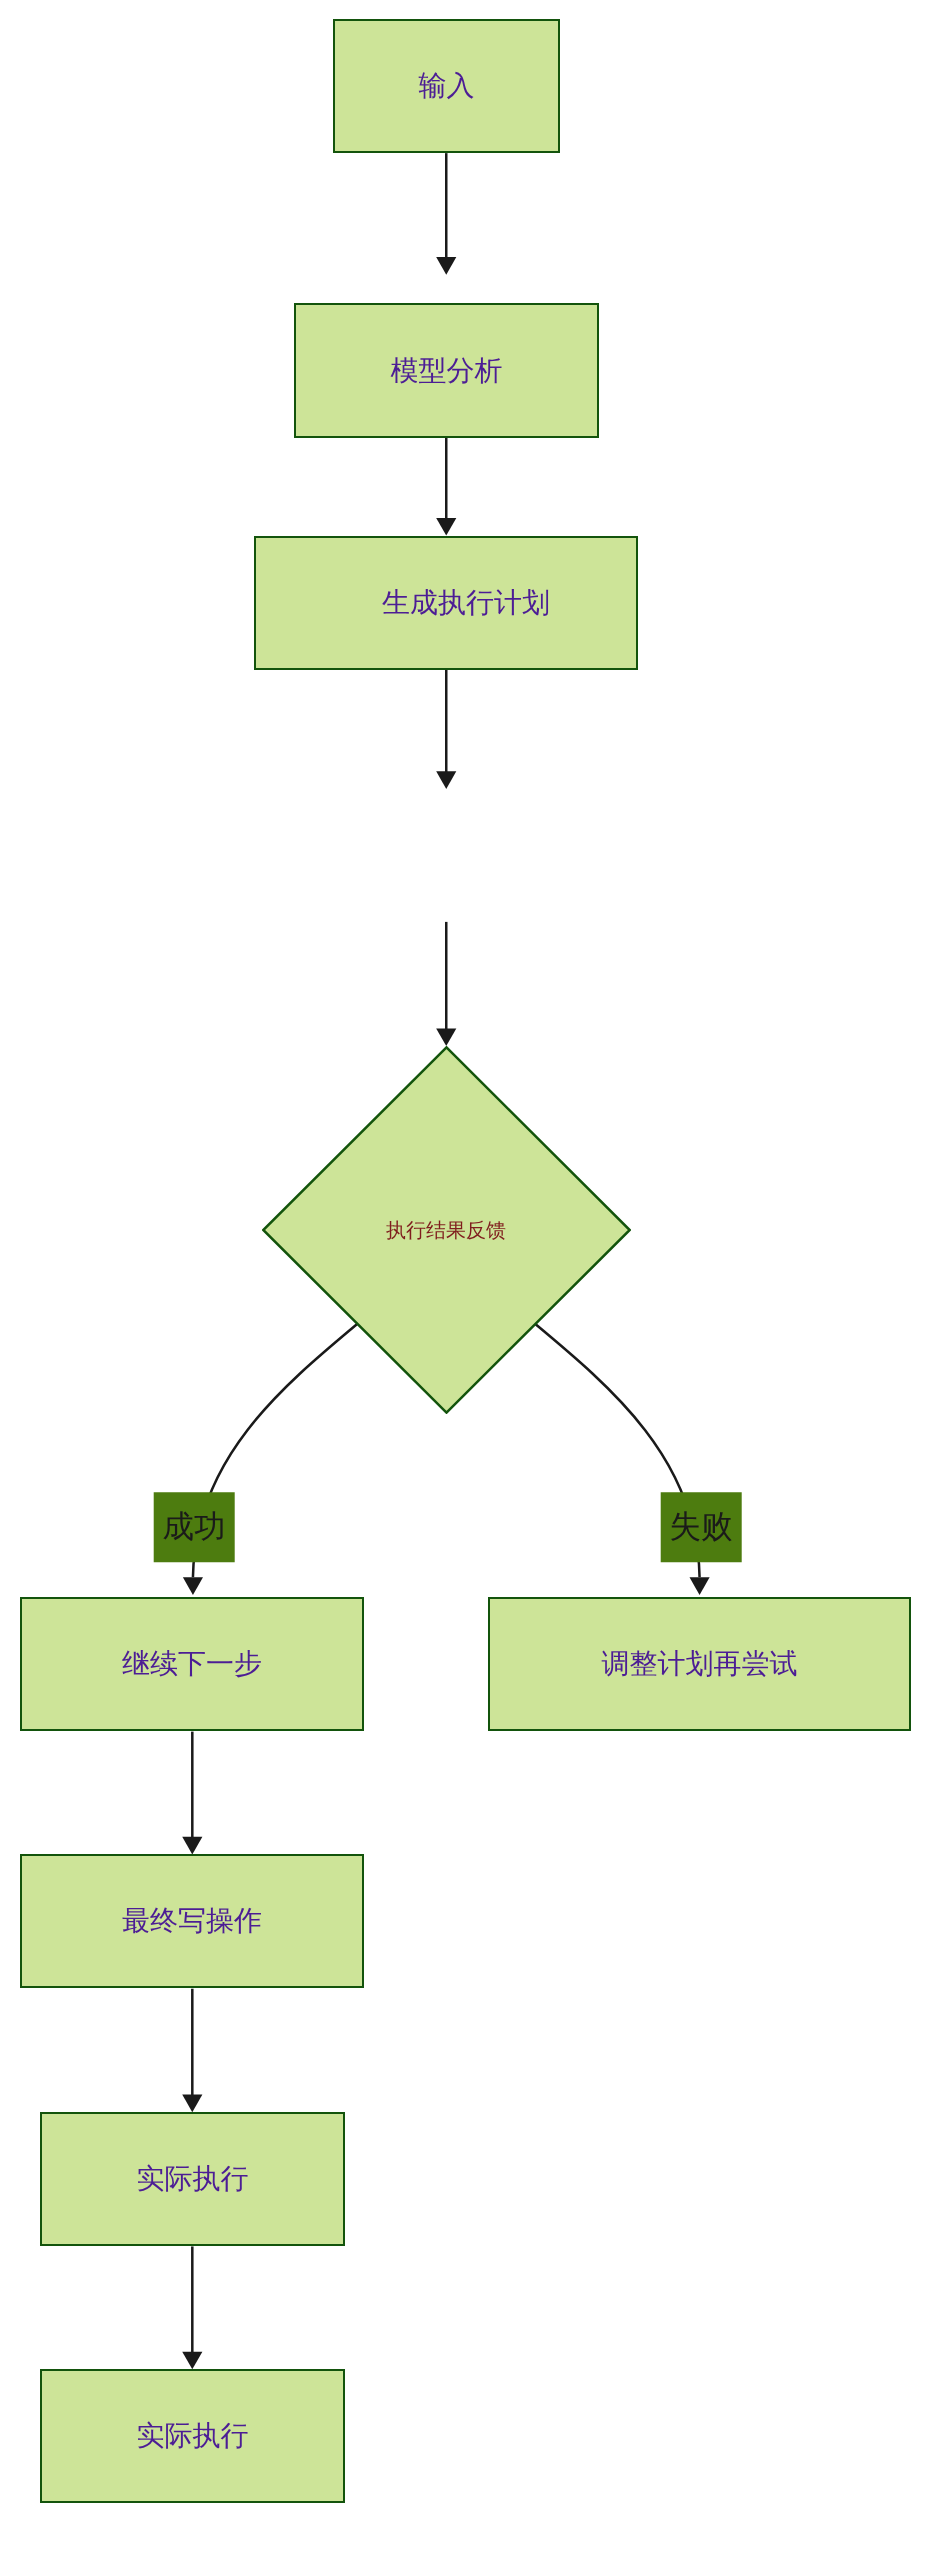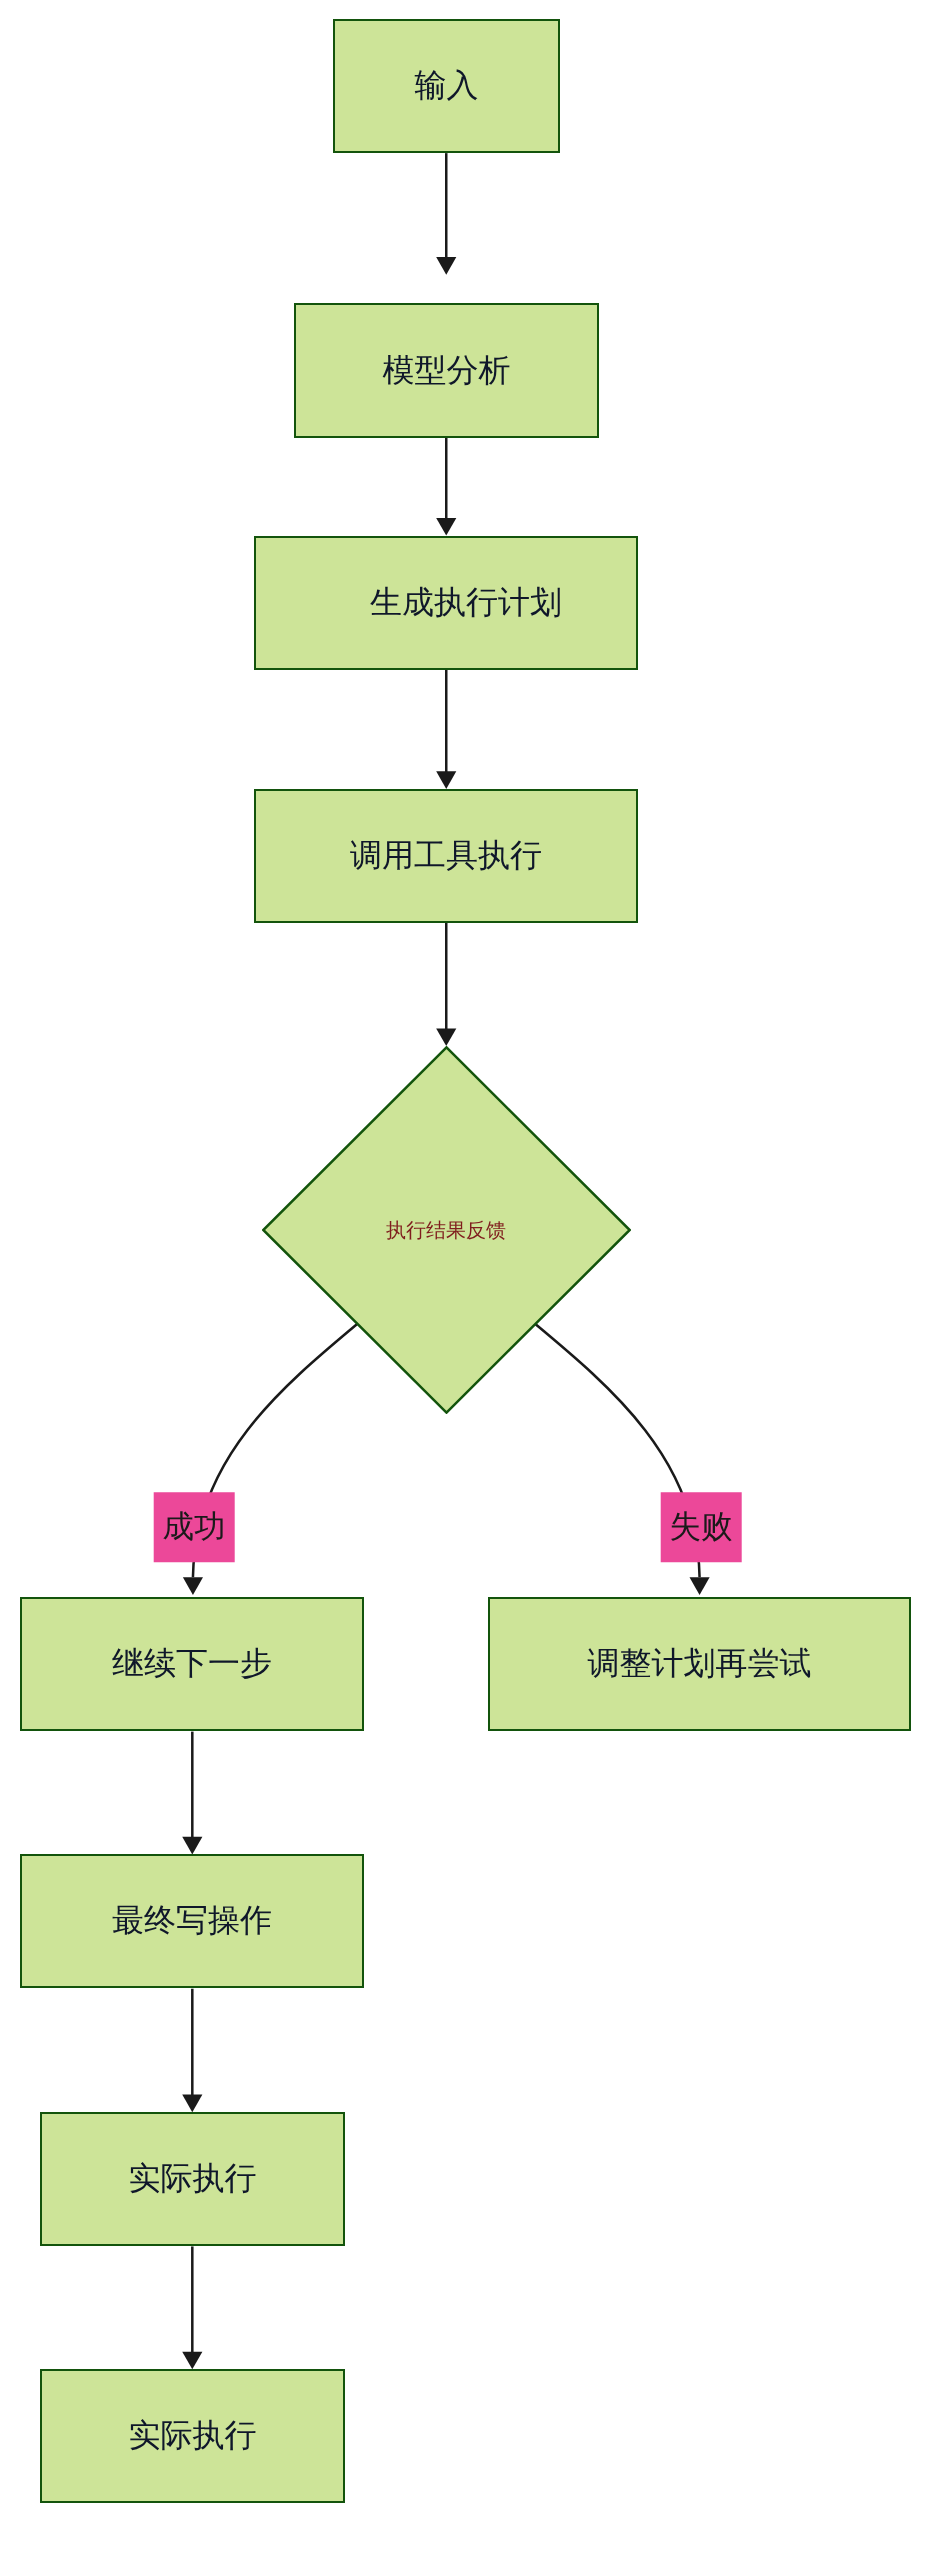--- a/index.html
+++ b/index.html
@@ -31,22 +31,22 @@
     stroke: none;
   }
   .node {
     position: absolute;
     box-sizing: border-box;
     background: #cde498;
     border: 2.5px solid #13540c;
     display: flex;
     align-items: center;
     justify-content: center;
-    font-size: 32px;
-    color: #0f172a;
+    font-size: 28px;
+    color: #4c1d95;
     z-index: 2;
     white-space: nowrap;
   }
   .diamond-shape {
     position: absolute;
     left: 262px;
     top: 1046px;
     z-index: 2;
   }
   .diamond-label {
@@ -60,21 +60,21 @@
     justify-content: center;
     font-size: 20px;
     color: #7f1d1d;
     z-index: 3;
     white-space: nowrap;
     font-family: Liberation Serif, serif;
   }
   .edge-label {
     position: absolute;
     transform: translate(-50%, -50%);
-    background: #ec4899;
+    background: #4d7c0f;
     color: #1a1a1a;
     font-size: 31.5px;
     line-height: 1.0;
     padding: 19px 8.8px;
     z-index: 3;
     white-space: nowrap;
   }
   
   .n-input   { left: 333px; top: 19px;   width: 227px; height: 134px; }
   .n-model   { left: 294px; top: 275px;  width: 305px; height: 135px; margin-top: 28px; }
@@ -122,21 +122,20 @@
     <path class="edge-path" d="M305 3565 L305 3734"></path>
     <polygon class="arrowhead" points="289,3732 321,3732 305,3760"></polygon>
   </svg>
 
   <div class="node n-input">输入</div>
 
   <div class="node n-model">模型分析</div>
 
   <div class="node n-plan">生成执行计划</div>
 
-  <div class="node n-tools">调用工具执行</div>
 
   <svg class="diamond-shape" width="369" height="368" viewBox="0 0 586 584">
     <polygon points="293,2 584,292 293,582 2,292" fill="#cde498" stroke="#13540c" stroke-width="4"></polygon>
   </svg>
   <div class="diamond-label">执行结果反馈</div>
 
   <div class="edge-label lbl-success">成功</div>
   <div class="edge-label lbl-failure">失败</div>
 
   <div class="node n-next">继续下一步</div>

